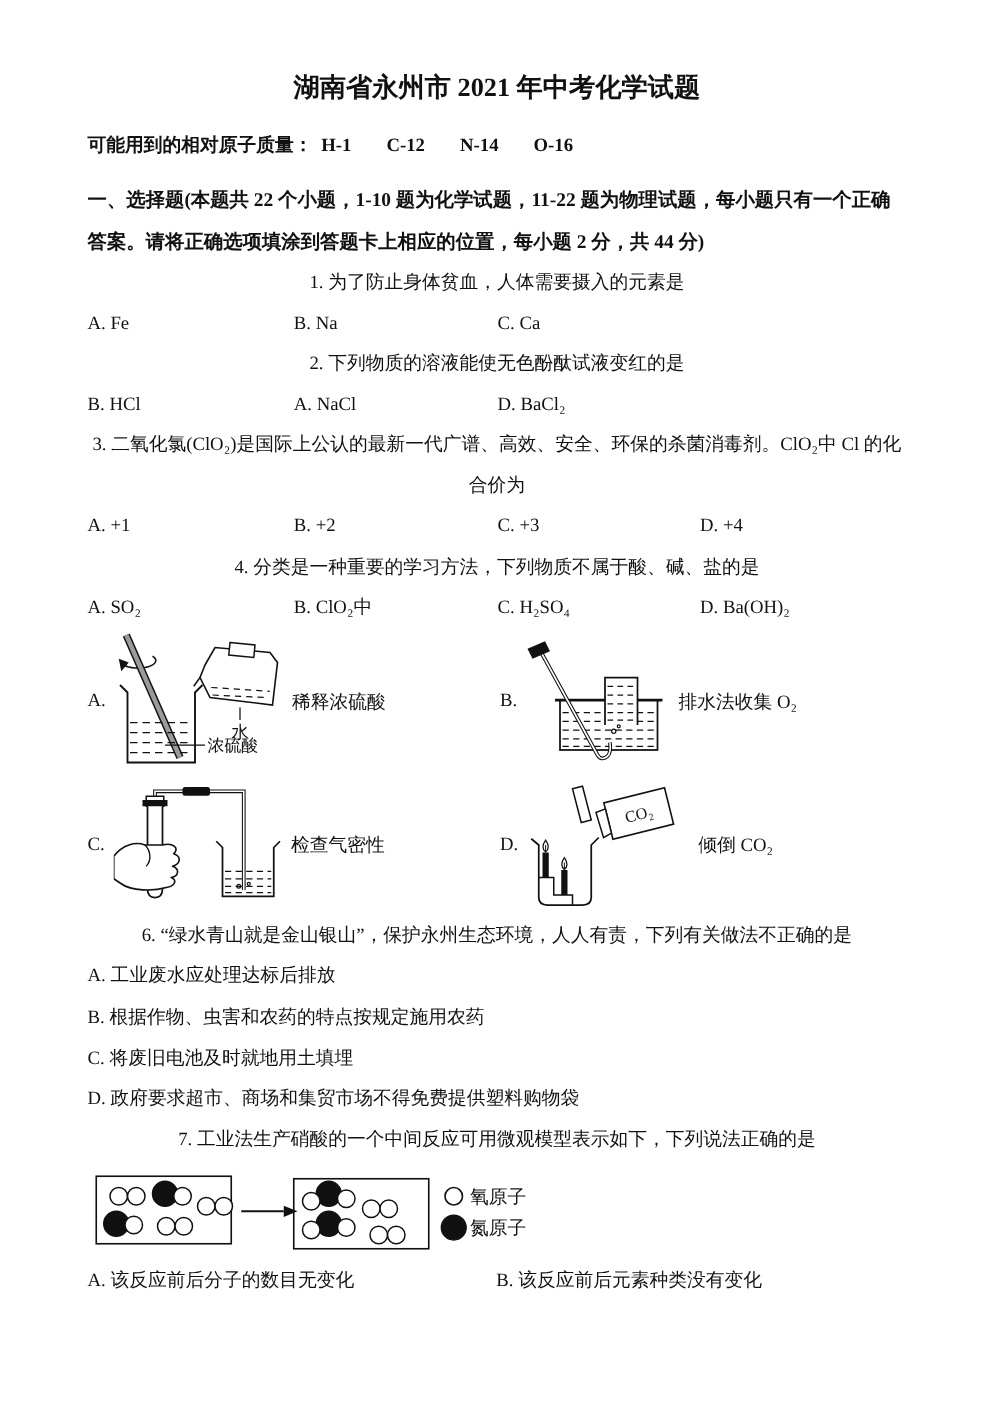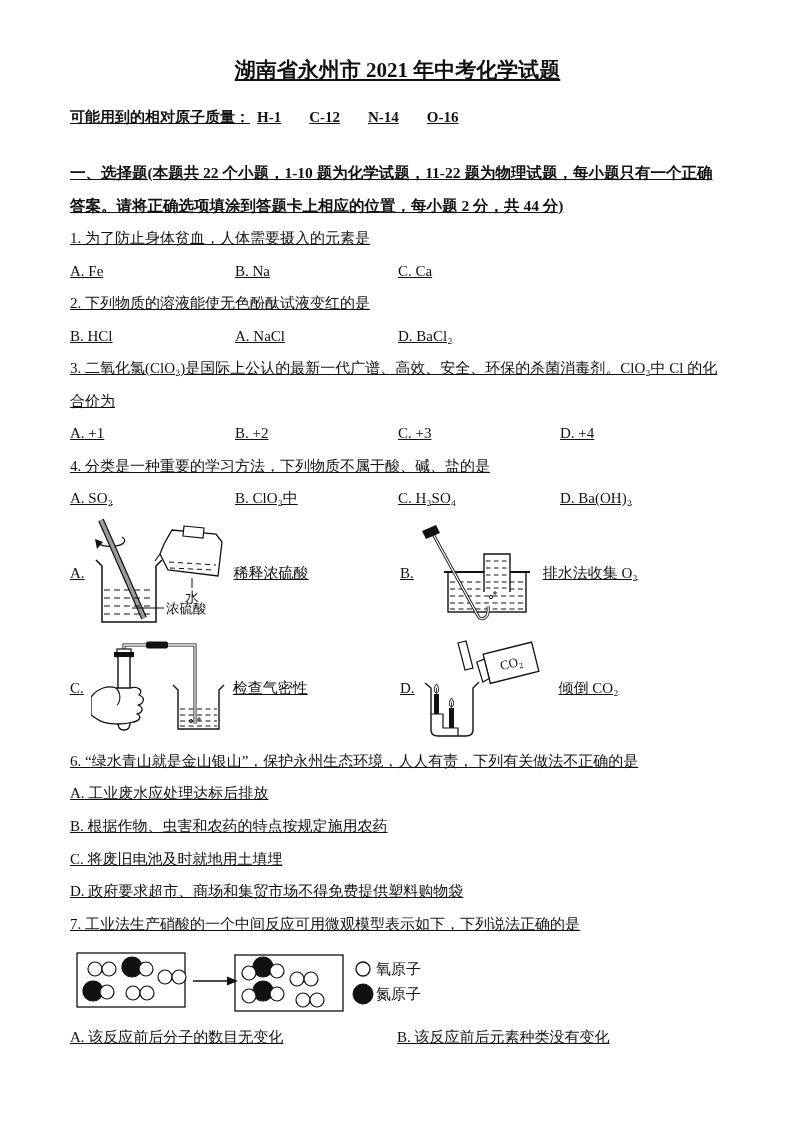--- a/index.html
+++ b/index.html
@@ -1,26 +1,26 @@
 <!DOCTYPE html>
 <html><head>
 <meta charset="utf-8">
 <style>
   * { margin:0; padding:0; box-sizing:border-box; }
   html, body { width:793px; height:1122px; background:#ffffff; overflow:hidden; }
   body {
     font-family:"Liberation Serif","DejaVu Serif",serif;
     color:#111; font-size:15px;
   }
-  .page { width:793px; height:1122px; padding:54px 68px 0 70px; background:#fff;text-decoration:underline; }
+  .page { width:793px; height:1122px; padding:54px 68px 0 70px; background:#fff; }
   .title { font-size:21px; font-weight:bold; text-align:center; line-height:32px; white-space:nowrap; }
   .atomic { display:flex; align-items:baseline; font-weight:bold; margin-top:16px; line-height:30px; }
   .atomic-values { display:flex; gap:28px; margin-left:7px;text-align:center; }
-  .section-header { font-weight:bold; margin-top:24px; line-height:33px; font-size:15.5px; }
-  .stem { line-height:32.5px; }
+  .section-header { font-weight:bold; margin-top:12px; line-height:33px; font-size:15.5px; }
+  .stem { line-height:32.5px;text-align:center; }
   .opts4 { display:grid; grid-template-columns:165px 163px 162px auto; line-height:32.5px; }
   .opts2 { display:grid; grid-template-columns:327px auto; line-height:32.5px; }
   .optline { line-height:32.8px; }
   .diagram-row { display:grid; grid-template-columns:330px auto; }
   .diagram-row.first { margin-top:3px; }
   .diagram-row.second { margin-top:6px; margin-bottom:4px; }
   .diagram-cell { display:flex; align-items:center; gap:7px; }
   .dletter { flex:0 0 auto; }
   .caption { white-space:nowrap; }
   svg { display:block; }

